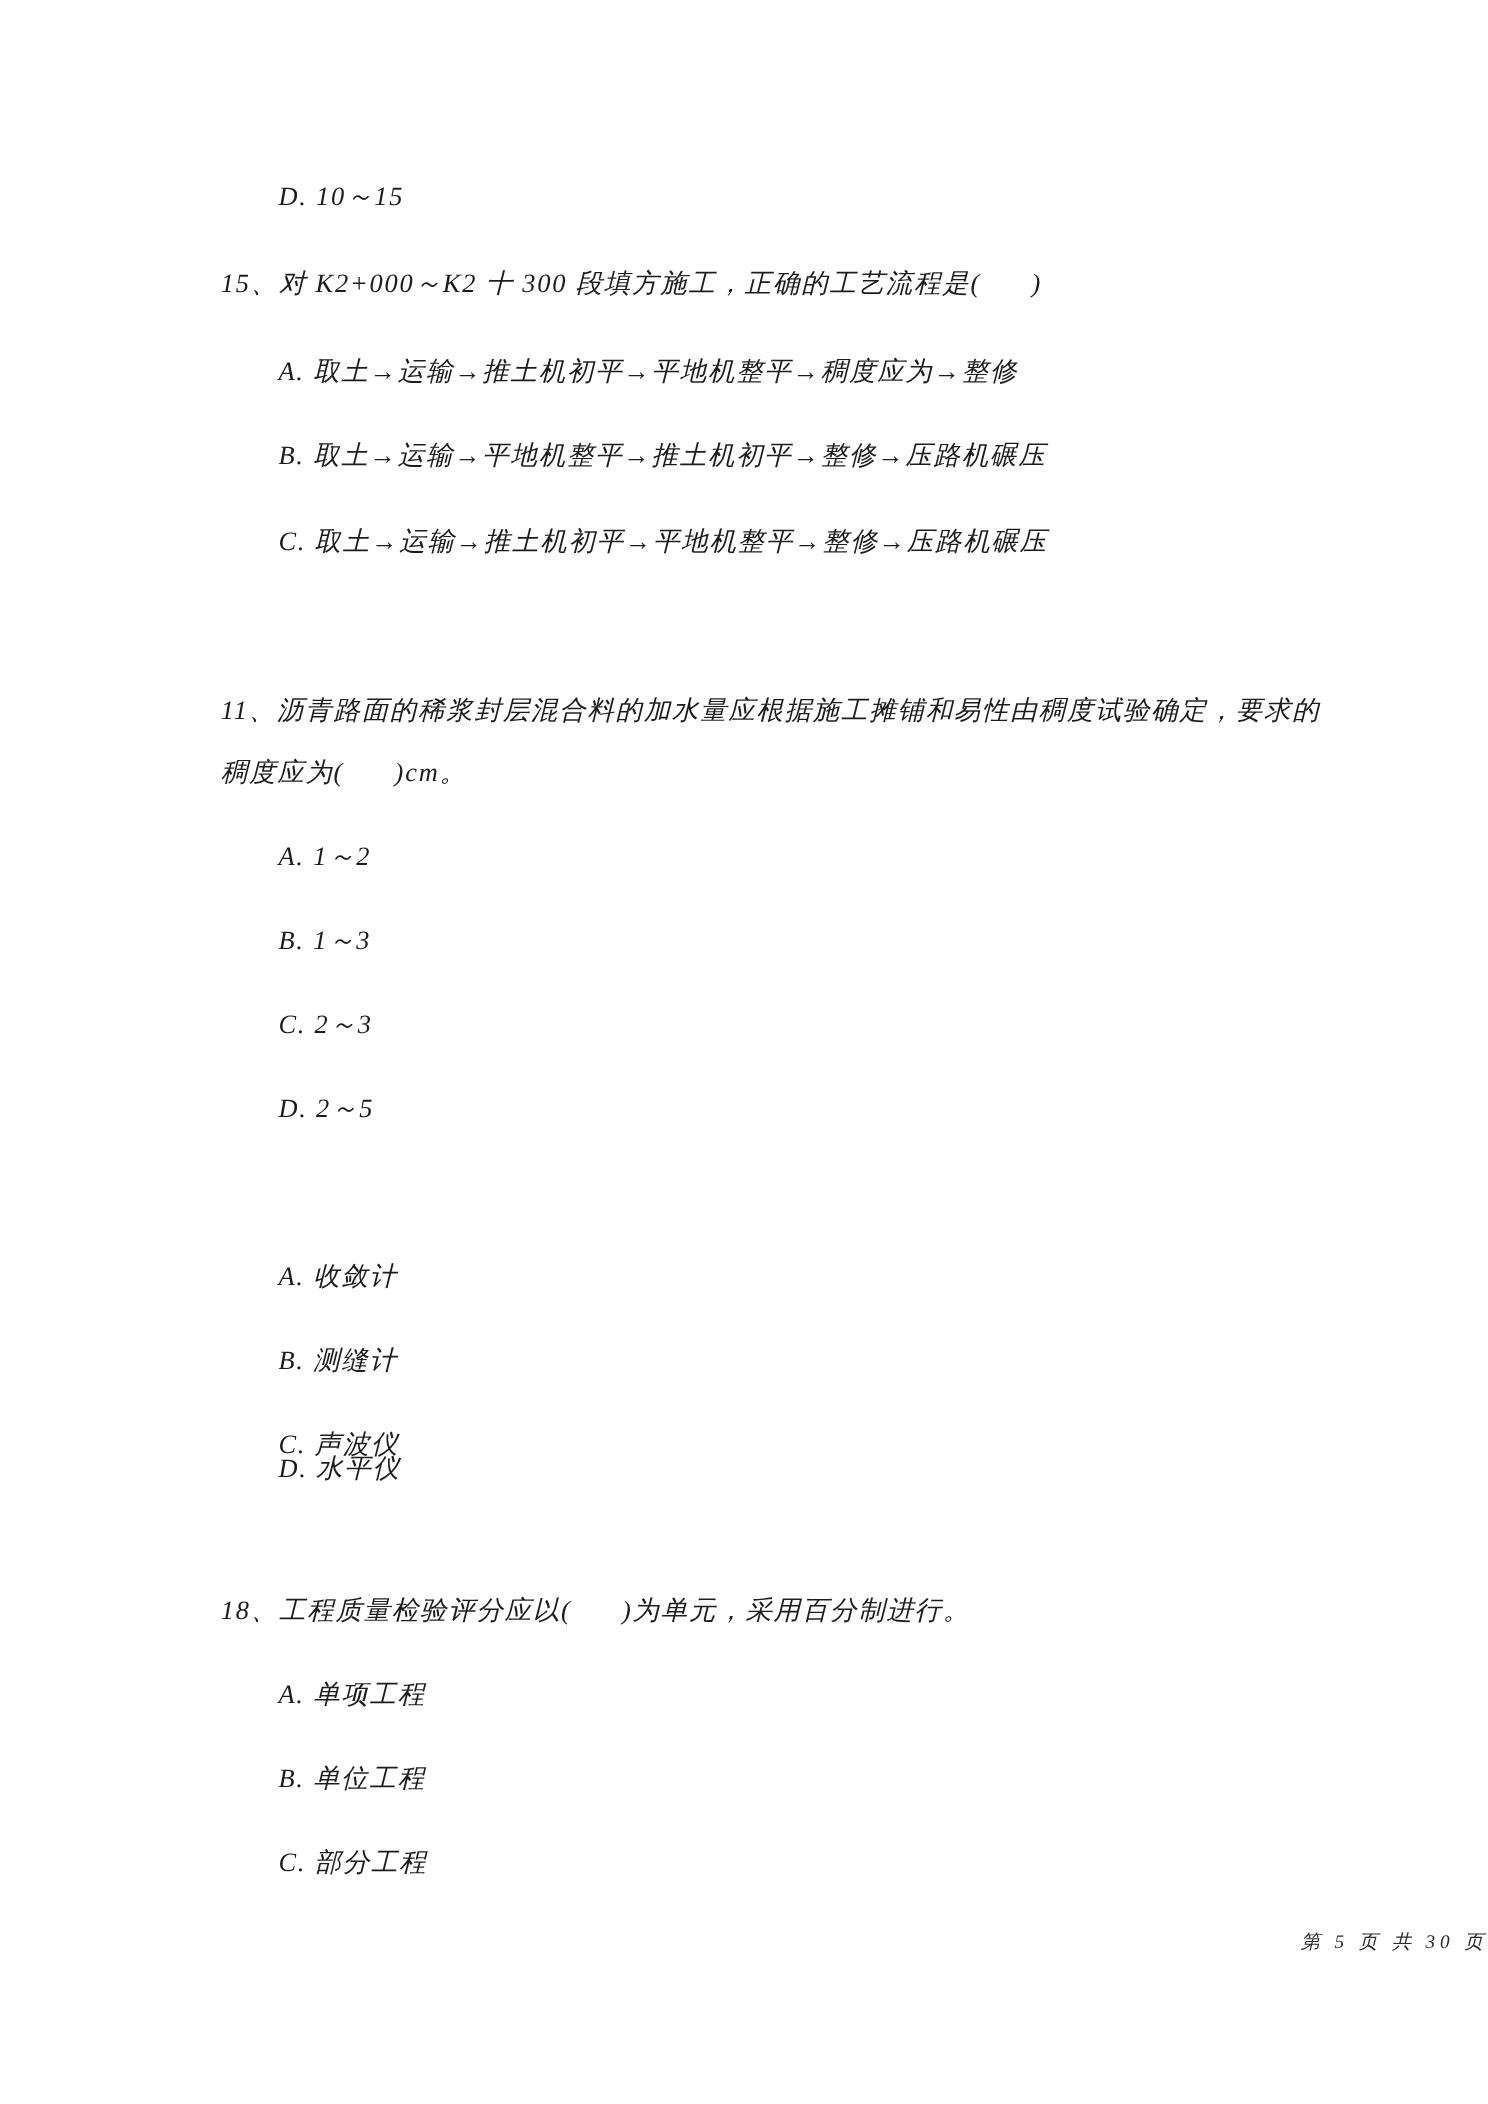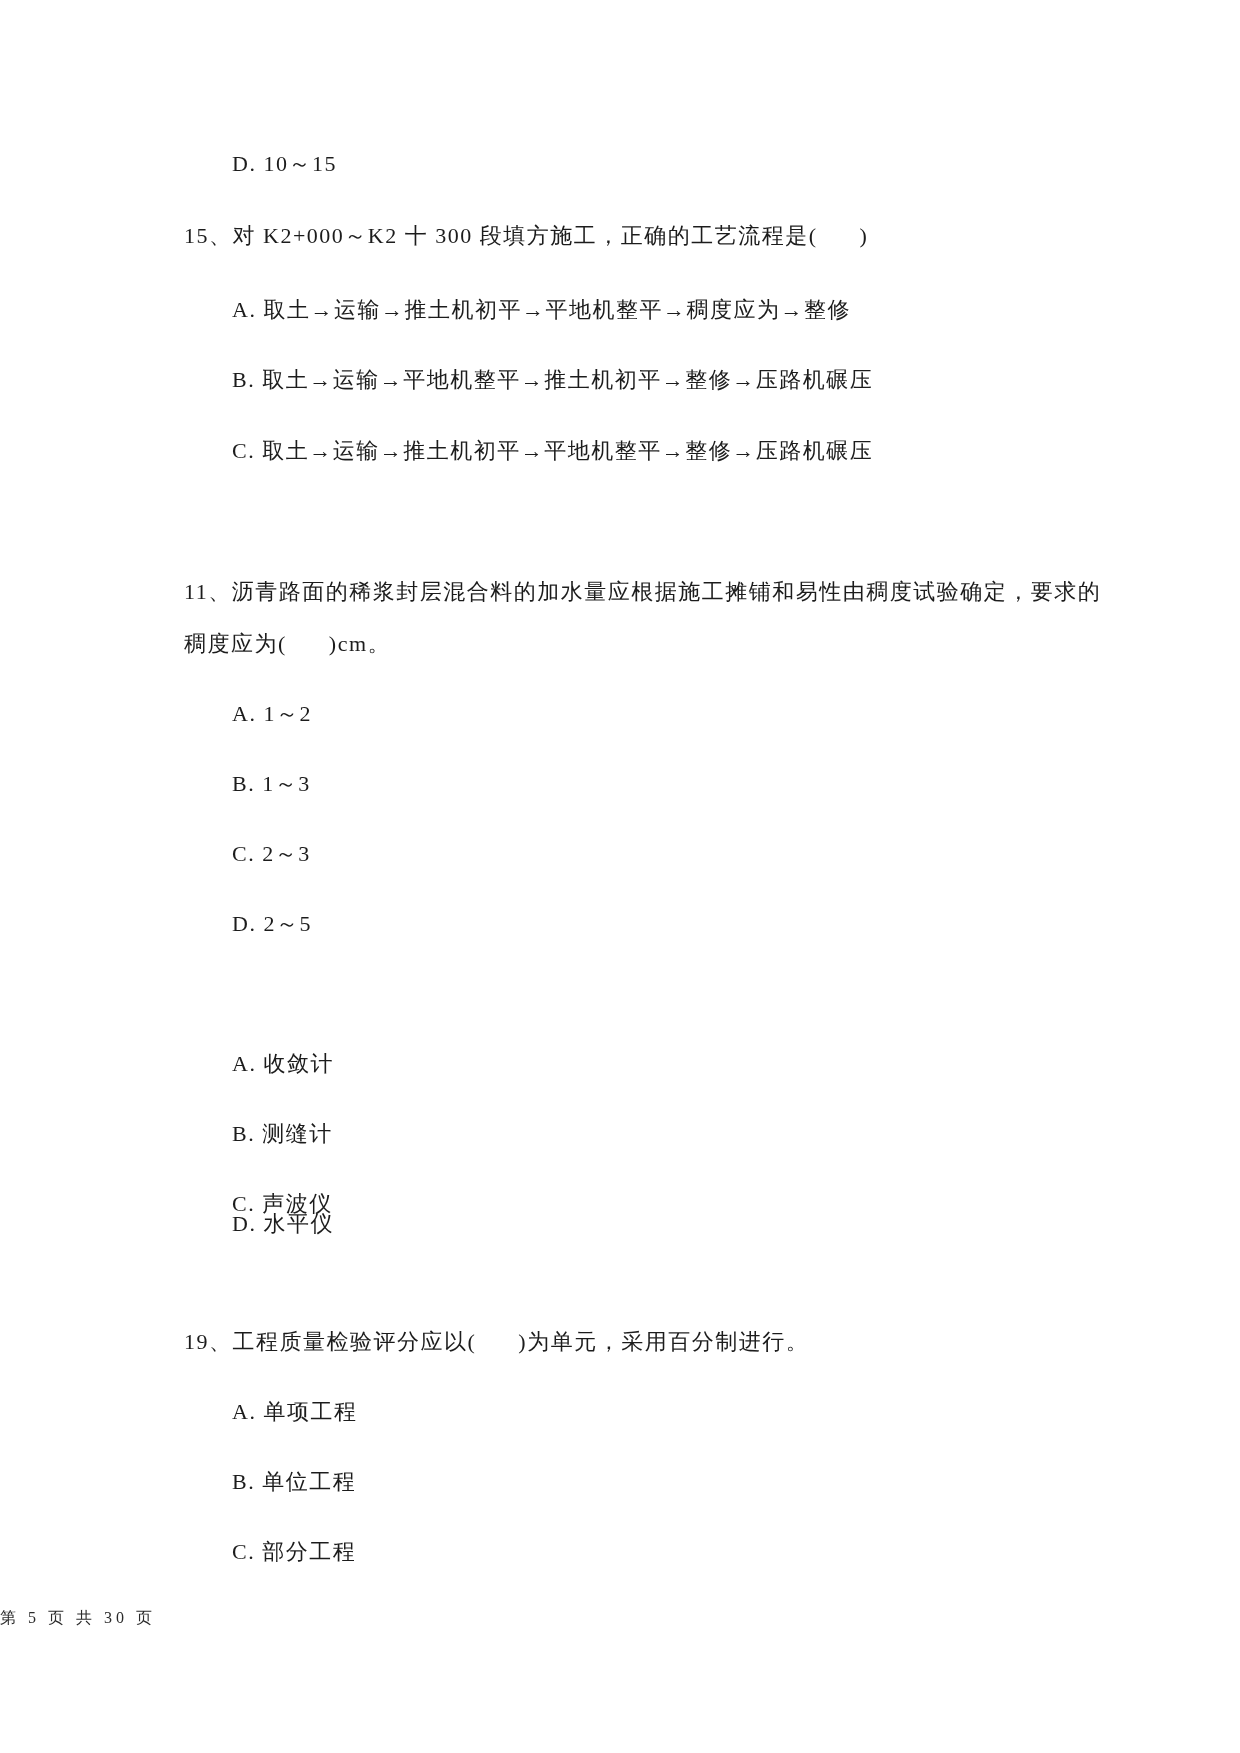--- a/index.html
+++ b/index.html
@@ -10,34 +10,35 @@
   .page {
     position: relative;
     width: 1240px;
     height: 1753px;
     background: #ffffff;
     overflow: hidden;
     font-family: "Liberation Serif", "DejaVu Serif", serif;
     color: #1c1c1c;
     font-size: 22px;
     letter-spacing: 1.5px;
+    font-style: italic;
   }
   .line {
     position: absolute;
     white-space: pre;
     line-height: 1.25;
   }
   .q-line { left: 184px; }
   .opt-line { left: 232px; }
   .cont-line { left: 184px; }
   .footer {
     position: absolute;
     left: 0;
     width: 100%;
-    text-align: left;
+    text-align: right;
     font-size: 16px;
     letter-spacing: 4px;
     color: #2a2a2a;
   }
 </style>
 </head>
 <body>
 
 <div class="page">
 
@@ -53,20 +54,20 @@
   <div class="line opt-line" style="top:700px">A. 1～2</div>
   <div class="line opt-line" style="top:770px">B. 1～3</div>
   <div class="line opt-line" style="top:840px">C. 2～3</div>
   <div class="line opt-line" style="top:910px">D. 2～5</div>
 
   <div class="line opt-line" style="top:1050px">A. 收敛计</div>
   <div class="line opt-line" style="top:1120px">B. 测缝计</div>
   <div class="line opt-line" style="top:1190px">C. 声波仪</div>
   <div class="line opt-line" style="top:1210px">D. 水平仪</div>
 
-  <div class="line q-line" style="top:1328px">19、工程质量检验评分应以(      )为单元，采用百分制进行。</div>
+  <div class="line q-line" style="top:1328px">18、工程质量检验评分应以(      )为单元，采用百分制进行。</div>
   <div class="line opt-line" style="top:1398px">A. 单项工程</div>
   <div class="line opt-line" style="top:1468px">B. 单位工程</div>
   <div class="line opt-line" style="top:1538px">C. 部分工程</div>
 
   <div class="footer" style="top:1608px">第 5 页 共 30 页</div>
 
 </div>
 
 </body></html>

